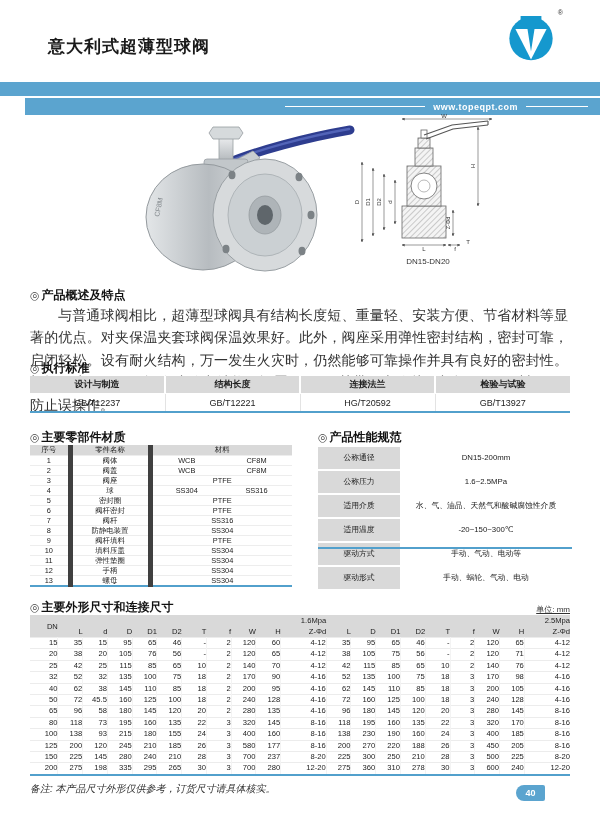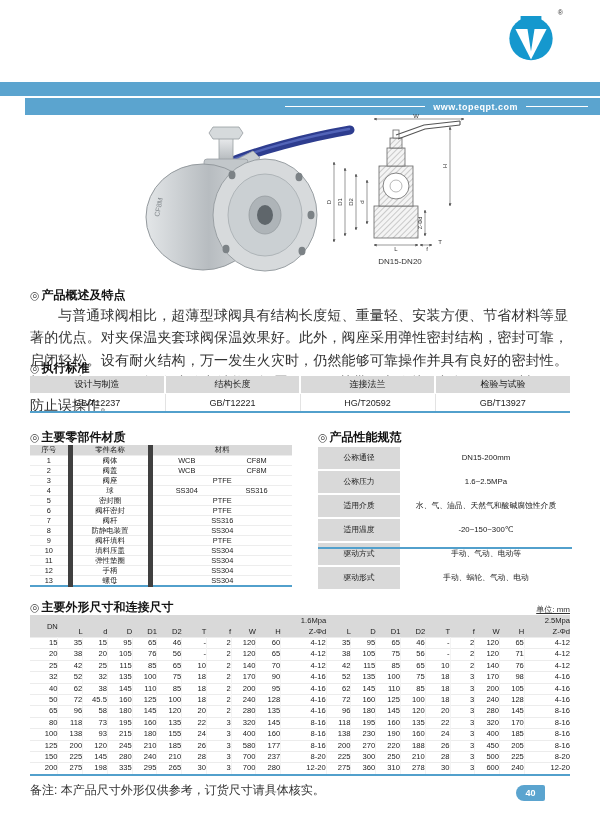--- a/index.html
+++ b/index.html
@@ -18,35 +18,35 @@
   .band1{height:14px;background:#5ba4cf;}
   .band-gap{height:2px;background:#fff;}
   .band2{height:17px;background:#5ba4cf;display:flex;align-items:center;margin-left:25px;}
   .bline{height:1px;background:#fff;}
   .line-l{margin-left:auto;width:140px;}
   .line-r{width:62px;margin-right:12px;}
   .url{color:#fff;font-size:9px;font-weight:700;letter-spacing:.5px;margin:0 8px;white-space:nowrap;}
 
   
   .photo{position:absolute;left:103px;top:117px;}
-  .drawing{position:absolute;left:324px;top:114px;width:152px;}
+  .drawing{position:absolute;left:352px;top:114px;width:152px;}
   .drawing-caption{text-align:center;font-size:8px;color:#333;margin-top:1px;}
 
   
   .sec-h{position:absolute;font-size:12px;font-weight:700;color:#111;white-space:nowrap;}
   .bullet{font-weight:400;color:#444;margin-right:2px;font-size:11px;}
 
   
   .para{position:absolute;left:30px;top:304px;width:538px;font-size:14px;line-height:1.6;
         color:#333;text-align:justify;text-indent:2em;}
 
   
   .std-table{position:absolute;left:30px;top:376px;width:540px;border-collapse:collapse;table-layout:fixed;
              font-size:9px;text-align:center;border-bottom:2px solid #52a0cc;}
-  .std-table th{background:#d9d9d9;height:15px;font-weight:400;color:#222;border-right:2px solid #fff;}
+  .std-table th{background:#d9d9d9;height:15px;font-weight:700;color:#222;border-right:2px solid #fff;}
   .std-table th:last-child{border-right:none;margin-left:40px;}
   .std-table td{height:15px;color:#222;border-right:1px solid #e3e3e3;border-top:1px solid #fff;}
   .std-table td:last-child{border-right:none;}
 
   
   .mat-table{position:absolute;left:30px;top:445px;width:262px;border-collapse:collapse;table-layout:fixed;
              font-size:7.4px;text-align:center;color:#222;border-bottom:2px solid #52a0cc;}
   .mat-table th{background:#d9d9d9;font-weight:400;line-height:10px;padding:0;}
   .mat-table td{line-height:9px;padding:0;border-top:1px solid #ededed;}
   .mat-table .v{border-right:5px solid #404040;}
@@ -58,33 +58,34 @@
   .perf-table .lbl{background:#d9d9d9;width:74px;}
   .perf-underline{position:absolute;left:318px;top:547px;width:254px;height:2px;background:#52a0cc;}
 
   
   .unit-note{position:absolute;right:30px;top:604px;font-size:8px;color:#333;text-decoration:underline;}
   .dim-table{position:absolute;left:30px;top:615px;width:540px;border-collapse:collapse;table-layout:fixed;
              font-size:7.6px;text-align:right;color:#222;border-bottom:2px solid #52a0cc;}
   .dim-table th{background:#d9d9d9;font-weight:400;line-height:11px;padding:0;}
   .dim-table td{line-height:10.4px;padding:0;border-top:1px solid #ececec;border-right:1px solid #f3f3f3;}
   .dim-table td:last-child{border-right:none;}
-  .footnote{position:absolute;left:30px;top:782px;font-size:12px;color:#333;}
+  .footnote{position:absolute;left:30px;top:782px;font-size:10px;color:#333;font-style:italic;}
 
   
   .page-badge{position:absolute;left:516px;top:785px;width:29px;height:16px;background:#5ba4cf;color:#fff;
               border-radius:8px 2px 2px 8px;font-size:9px;font-weight:700;display:flex;align-items:center;justify-content:center;}
 
   svg text{font-family:"Liberation Sans","DejaVu Sans",sans-serif;}
 </style>
 </head>
 <body>
 
 <div class="page">
 
+  <div class="title">意大利式超薄型球阀</div>
   <div class="logo">
     <div class="logo-mark">
       <svg width="52" height="52" viewBox="0 0 60 60">
         <circle cx="30" cy="33" r="25" fill="#1598ce"></circle>
         <path d="M12 22 L30 57 L48 22 Z" fill="#ffffff"></path>
         <path d="M18 7 h24 v9 h-7 l-5 32 -5 -32 h-7 Z" fill="#1598ce"></path>
       </svg>
       <span class="reg">®</span>
     </div>
     <div class="logo-name">东一韬鸿</div>

